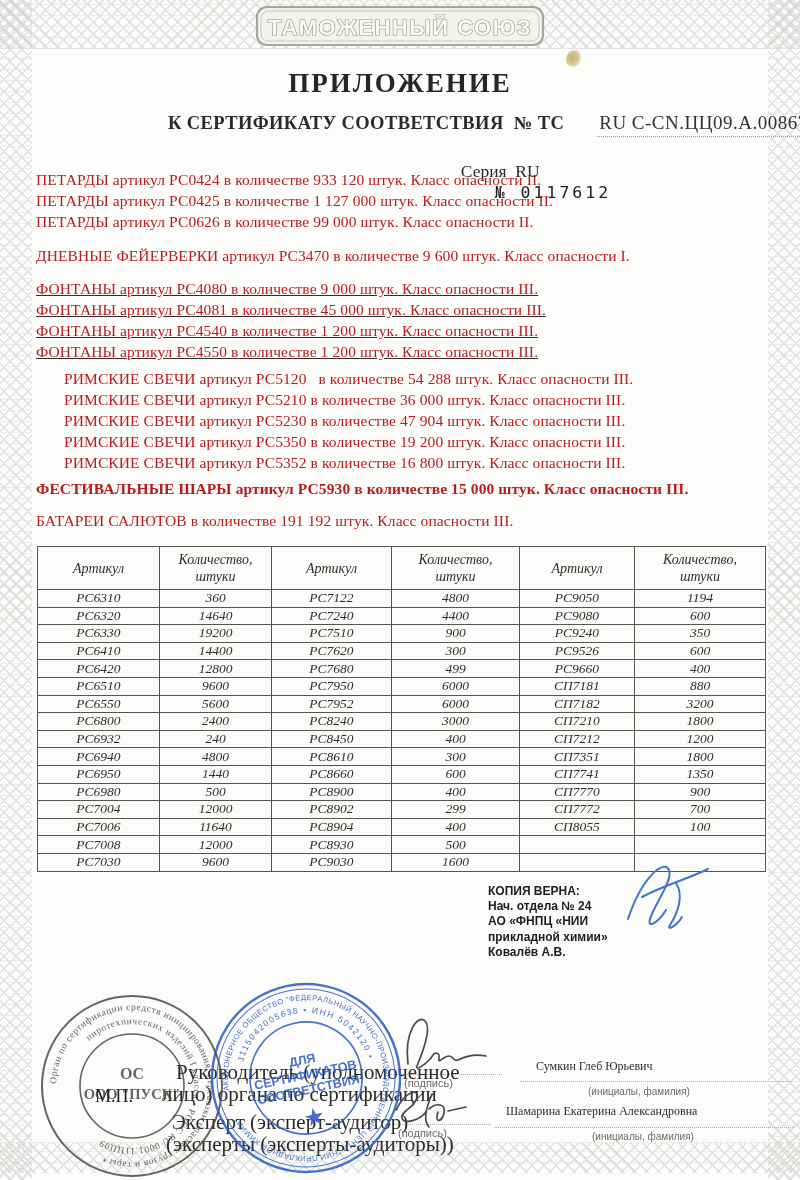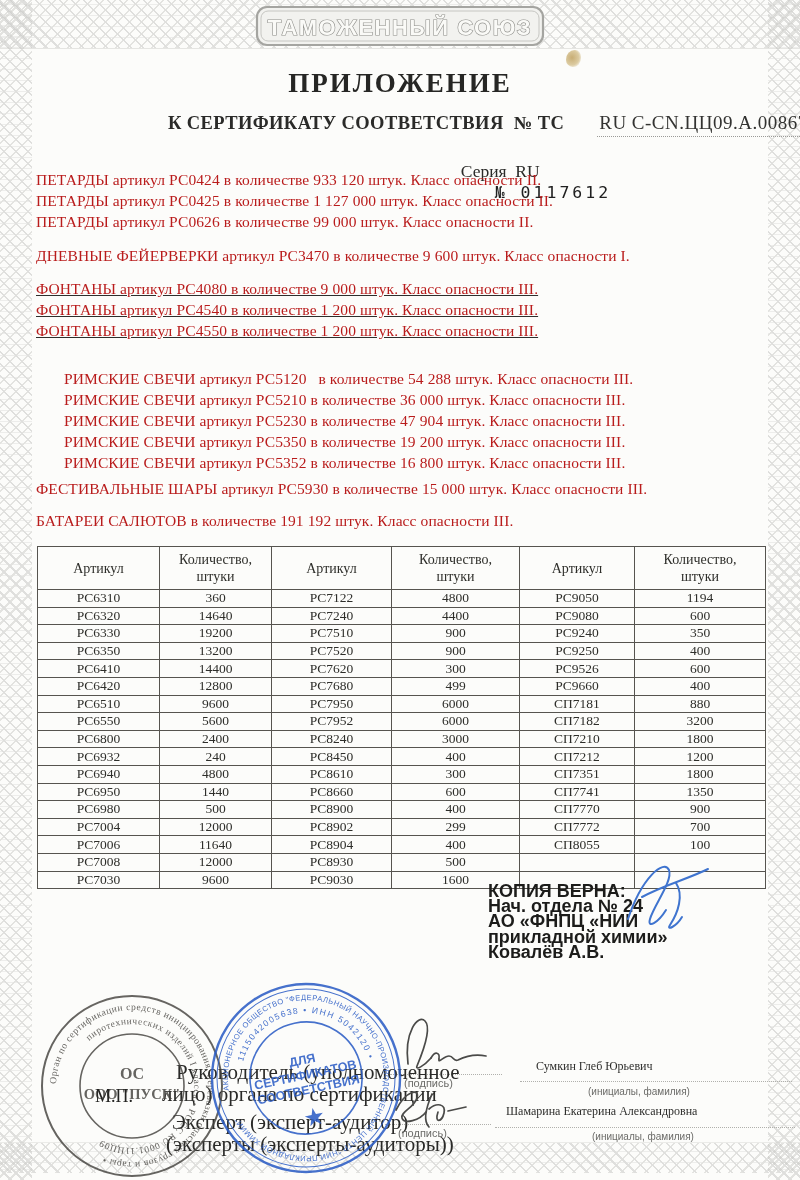--- a/index.html
+++ b/index.html
@@ -46,33 +46,34 @@
     border-radius:60% 40% 55% 45%;opacity:.85;
   }
 
   .pgroup{position:absolute;left:36px;width:740px;}
   .pline{font-size:15.5px;line-height:20.9px;white-space:pre;color:#b91c1c;letter-spacing:.1px;}
 
   table.qty{
     position:absolute;left:37px;top:546px;width:728px;
     border-collapse:collapse;table-layout:fixed;
     font-family:"Liberation Serif", serif;
+    font-style:italic;
   }
   table.qty th, table.qty td{
     border:1px solid #56544f;
     text-align:center;vertical-align:middle;
     font-size:13.5px;color:#2e2e2a;font-weight:normal;
     padding:0;height:16.6px;overflow:hidden;
   }
   table.qty th{height:42px;white-space:pre-line;line-height:17px;font-size:14px;}
 
   .copy-note{
     position:absolute;left:488px;top:884px;width:220px;
     font-family:"Liberation Sans", sans-serif;font-weight:bold;
-    font-size:18px;line-height:15.2px;color:#1c1c1a;
+    font-size:12px;line-height:15.2px;color:#1c1c1a;
   }
 
   .role{position:absolute;font-size:21px;color:#2a2a28;white-space:pre;z-index:2;}
   .caption{
     position:absolute;font-family:"Liberation Sans", sans-serif;
     font-size:11px;color:#6b6b68;z-index:2;
   }
   .name{position:absolute;font-size:12px;color:#2d2d2b;white-space:pre;z-index:2;}
   .rule{position:absolute;border-top:1px dotted #b0b0ac;z-index:1;}
 
@@ -115,31 +116,32 @@
     <div class="pgroup" style="top: 170px;">
       <div class="pline">ПЕТАРДЫ артикул РС0424 в количестве 933 120 штук. Класс опасности II.</div>
       <div class="pline">ПЕТАРДЫ артикул РС0425 в количестве 1 127 000 штук. Класс опасности II.</div>
       <div class="pline">ПЕТАРДЫ артикул РС0626 в количестве 99 000 штук. Класс опасности II.</div>
     </div>
     <div class="pgroup" style="top: 246px; font-family: Liberation Serif, serif;">
       <div class="pline">ДНЕВНЫЕ ФЕЙЕРВЕРКИ артикул РС3470 в количестве 9 600 штук. Класс опасности I.</div>
     </div>
     <div class="pgroup" style="top: 279px; text-decoration: underline;">
       <div class="pline">ФОНТАНЫ артикул РС4080 в количестве 9 000 штук. Класс опасности III.</div>
+      <div class="pline">ФОНТАНЫ артикул РС4081 в количестве 45 000 штук. Класс опасности III.</div>
       <div class="pline">ФОНТАНЫ артикул РС4540 в количестве 1 200 штук. Класс опасности III.</div>
       <div class="pline">ФОНТАНЫ артикул РС4550 в количестве 1 200 штук. Класс опасности III.</div>
     </div>
     <div class="pgroup" style="top: 369px; margin-left: 28px;">
       <div class="pline">РИМСКИЕ СВЕЧИ артикул РС5120   в количестве 54 288 штук. Класс опасности III.</div>
       <div class="pline">РИМСКИЕ СВЕЧИ артикул РС5210 в количестве 36 000 штук. Класс опасности III.</div>
       <div class="pline">РИМСКИЕ СВЕЧИ артикул РС5230 в количестве 47 904 штук. Класс опасности III.</div>
       <div class="pline">РИМСКИЕ СВЕЧИ артикул РС5350 в количестве 19 200 штук. Класс опасности III.</div>
       <div class="pline">РИМСКИЕ СВЕЧИ артикул РС5352 в количестве 16 800 штук. Класс опасности III.</div>
     </div>
-    <div class="pgroup" style="top: 479px;">
+    <div class="pgroup" style="top: 479px; font-weight: bold;">
       <div class="pline">ФЕСТИВАЛЬНЫЕ ШАРЫ артикул РС5930 в количестве 15 000 штук. Класс опасности III.</div>
     </div>
     <div class="pgroup" style="top: 511px;">
       <div class="pline">БАТАРЕИ САЛЮТОВ в количестве 191 192 штук. Класс опасности III.</div>
     </div>
   </div>
 
 <table class="qty">
   <colgroup>
     <col style="width:122px">
@@ -179,28 +181,20 @@
         <td>РС9080</td>
         <td>600</td>
       </tr>
       <tr>
         <td>РС6330</td>
         <td>19200</td>
         <td>РС7510</td>
         <td>900</td>
         <td>РС9240</td>
         <td>350</td>
-      </tr>
-      <tr>
-        <td>РС6350</td>
-        <td>13200</td>
-        <td>РС7520</td>
-        <td>900</td>
-        <td>РС9250</td>
-        <td>400</td>
       </tr>
       <tr>
         <td>РС6410</td>
         <td>14400</td>
         <td>РС7620</td>
         <td>300</td>
         <td>РС9526</td>
         <td>600</td>
       </tr>
       <tr>

